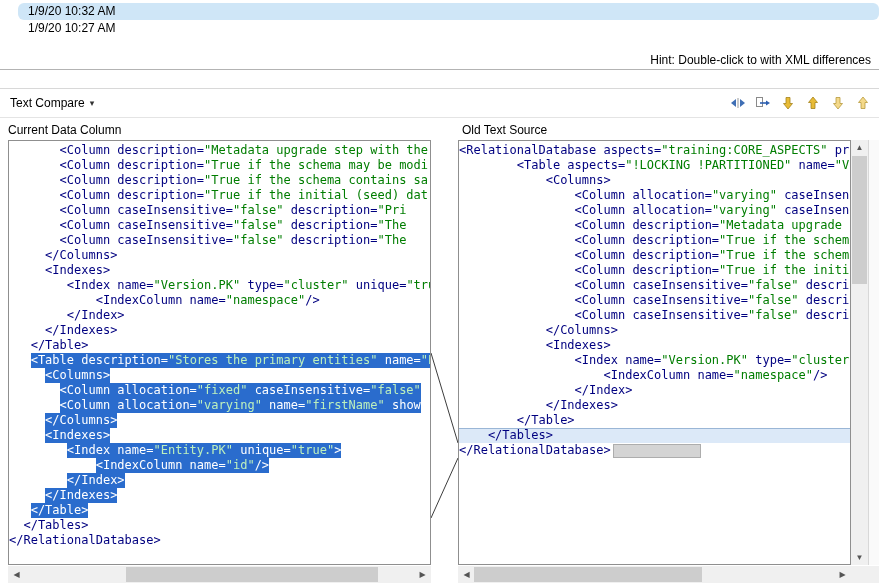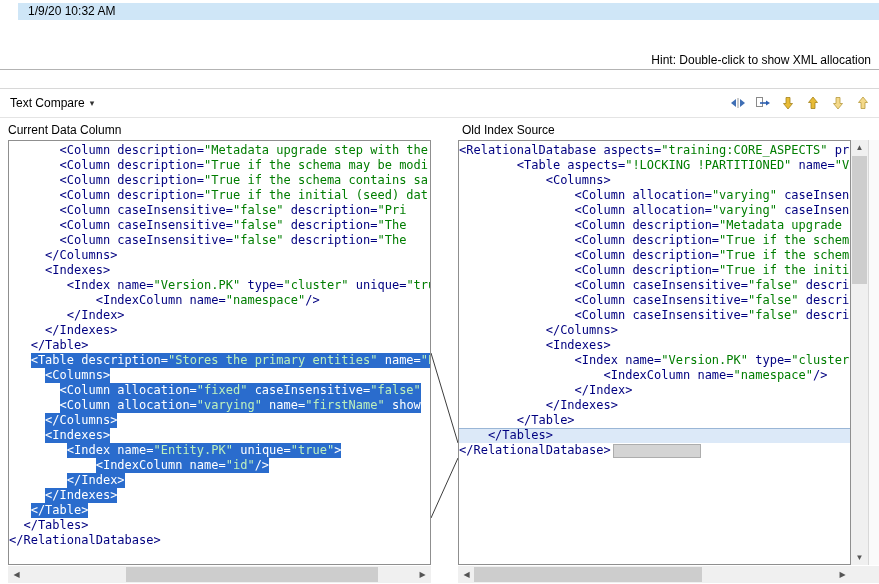--- a/index.html
+++ b/index.html
@@ -1,21 +1,21 @@
 <!DOCTYPE html>
 <html><head>
 <meta charset="utf-8">
 <style>
   html,body{margin:0;padding:0;background:#ffffff;}
   #screen{position:relative;width:879px;height:584px;overflow:hidden;
           font-family:"Liberation Sans","DejaVu Sans",sans-serif;font-size:12px;color:#000;background:#fff;}
 
   
   #history{position:absolute;top:3px;left:0;right:0;}
-  .hrow{height:17px;line-height:17px;margin-left:18px;padding-left:10px;white-space:nowrap;}
+  .hrow{height:17px;line-height:17px;margin-left:18px;padding-left:10px;white-space:nowrap;border-radius:6px;}
   .hrow.hsel{background:#cfe6f7;}
 
   #hint{position:absolute;top:52px;right:8px;height:16px;line-height:16px;text-align:right;}
   .sep{position:absolute;left:0;right:0;height:1px;background:#b3b3b3;}
   #sep1{top:69px;}
   #sep2{top:88px;background:#d8d8d8;}
   #sep3{top:117px;background:#e4e4e4;}
 
   
   #toolbar{position:absolute;top:89px;left:0;right:0;height:28px;background:#fff;display:flex;align-items:center;}
@@ -66,23 +66,24 @@
   #corner{position:absolute;left:851px;top:566px;width:28px;height:17px;background:#f0f0f0;}
   #ruler{position:absolute;left:868px;top:140px;width:11px;height:425px;background:#fafafa;border-left:1px solid #d8d8d8;box-sizing:border-box;}
 </style>
 </head>
 <body>
 
 <div id="screen">
 
   <div id="history">
       <div class="hrow hsel">1/9/20 10:32 AM</div>
-    </div>
-
-  <div id="hint">Hint: Double-click to show XML allocation</div>
+      <div class="hrow">1/9/20 10:27 AM</div>
+    </div>
+
+  <div id="hint">Hint: Double-click to with XML differences</div>
 
   <div id="sep1" class="sep"></div>
   <div id="sep2" class="sep"></div>
 
   <div id="toolbar">
     <div id="mode">
       <span>Text Compare</span>
       <span class="dd">▾</span>
     </div>
     <div id="ticons">
@@ -118,21 +119,21 @@
       <span class="tbtn">
         <svg width="16" height="16" viewBox="0 0 16 16">
             <path d="M8 2 L3.5 7.5 H6 V13.5 H10 V7.5 H12.5 Z" fill="#f4d98a" stroke="#b89a3e" stroke-width="0.8"></path>
           </svg>
       </span>
     </div>
   </div>
   <div id="sep3" class="sep"></div>
 
   <div id="lt" class="pane-title">Current Data Column</div>
-  <div id="rt" class="pane-title">Old Index Source</div>
+  <div id="rt" class="pane-title">Old Text Source</div>
 
   <div id="lpane" class="pane">
       <div class="line" style="padding-left: 7ch;"><span class="box"><span class="m">&lt;Column description=</span><span class="s">"Metadata upgrade step with the</span></span></div>
       <div class="line" style="padding-left: 7ch;"><span class="box"><span class="m">&lt;Column description=</span><span class="s">"True if the schema may be modi</span></span></div>
       <div class="line" style="padding-left: 7ch;"><span class="box"><span class="m">&lt;Column description=</span><span class="s">"True if the schema contains sa</span></span></div>
       <div class="line" style="padding-left: 7ch;"><span class="box"><span class="m">&lt;Column description=</span><span class="s">"True if the initial (seed) dat</span></span></div>
       <div class="line" style="padding-left: 7ch;"><span class="box"><span class="m">&lt;Column caseInsensitive=</span><span class="s">"false"</span><span class="m"> description=</span><span class="s">"Pri</span></span></div>
       <div class="line" style="padding-left: 7ch;"><span class="box"><span class="m">&lt;Column caseInsensitive=</span><span class="s">"false"</span><span class="m"> description=</span><span class="s">"The</span></span></div>
       <div class="line" style="padding-left: 7ch;"><span class="box"><span class="m">&lt;Column caseInsensitive=</span><span class="s">"false"</span><span class="m"> description=</span><span class="s">"The</span></span></div>
       <div class="line" style="padding-left: 5ch;"><span class="box"><span class="m">&lt;/Columns&gt;</span></span></div>

